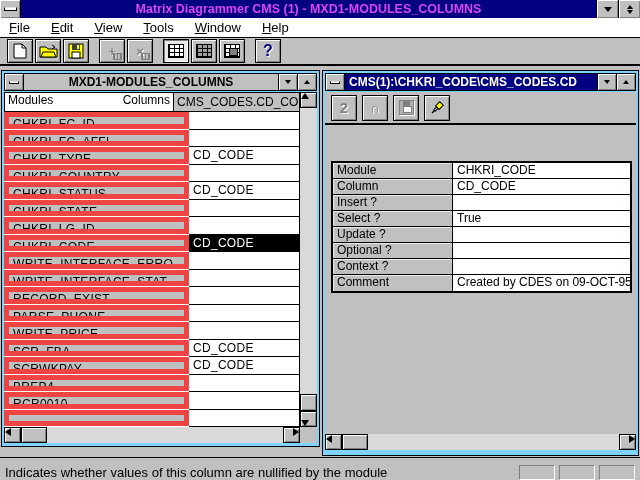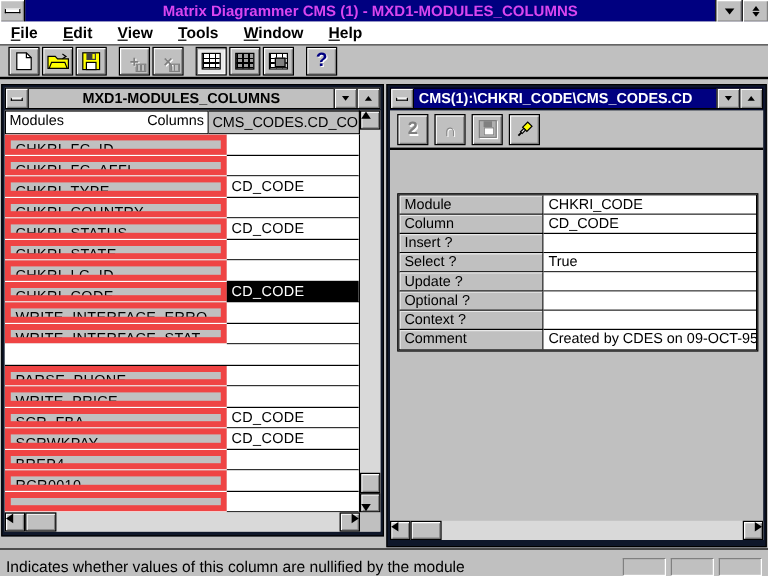--- a/index.html
+++ b/index.html
@@ -15,36 +15,36 @@
   .sysdash{width:13px;height:4px;background:#fff;border:1px solid #000;border-top-color:#dfdfdf;box-sizing:border-box;}
   .title-text{flex:1;text-align:center;color:#d946ef;font-weight:bold;font-size:12.5px;line-height:18px;white-space:nowrap;overflow:hidden;}
   .tb-btn{width:21px;background:#c0c0c0;border-left:1px solid #000;box-shadow:inset 1px 1px 0 #fff,inset -1px -1px 0 #808080;display:flex;flex-direction:column;align-items:center;justify-content:center;gap:1px;}
   .tri{width:0;height:0;border-left:4px solid transparent;border-right:4px solid transparent;}
   .tri.down{border-top:5px solid #000;}
   .tri.up{border-bottom:5px solid #000;}
   .tri.sm{border-left-width:3px;border-right-width:3px;}
   .tri.sm.down{border-top-width:4px;}
   .tri.sm.up{border-bottom-width:4px;}
   
-  .menubar{position:absolute;left:0;top:18px;width:640px;height:20px;background:#fff;border-bottom:1px solid #000;box-sizing:border-box;display:flex;align-items:center;padding-left:9px;font-size:13px;font-weight:bold;color:#000;}
+  .menubar{position:absolute;left:0;top:18px;width:640px;height:20px;background:#fff;border-bottom:1px solid #000;box-sizing:border-box;display:flex;align-items:center;padding-left:9px;font-size:13px;font-weight:normal;color:#000;}
   .menu-item{display:inline-block;margin-right:21px;cursor:default;}
   .menu-item::first-letter{text-decoration:underline;}
   
   .toolbar{position:absolute;left:0;top:38px;width:640px;height:28px;background:#c0c0c0;border-bottom:2px solid #000;box-sizing:border-box;display:flex;align-items:center;padding-left:7px;}
   .tbtn{width:26px;height:24px;background:#c0c0c0;border:1px solid #000;box-shadow:inset 1px 1px 0 #fff,inset -1px -1px 0 #808080;box-sizing:border-box;margin-right:2px;display:flex;align-items:center;justify-content:center;position:relative;}
   .tbtn.pressed{background:#e9e9e9;box-shadow:inset 1px 1px 0 #808080,inset -1px -1px 0 #fff;}
   .tgap{width:8px;}
   .glyph-gray{color:#808080;text-shadow:1px 1px 0 #fff;font-weight:bold;font-size:13px;line-height:1;}
   .glyph-help{color:#000080;font-weight:bold;font-size:16px;text-shadow:1px 1px 0 #fff;line-height:1;}
   .minigrid{position:absolute;right:2px;bottom:2px;width:9px;height:7px;border:1px solid #808080;box-sizing:border-box;background-image:repeating-linear-gradient(90deg,#808080 0 1px,transparent 1px 3px);}
   .gicon{width:16px;height:14px;border:1px solid #000;box-sizing:border-box;background-color:#fff;background-image:repeating-linear-gradient(90deg,#000 0 1px,transparent 1px 5px),repeating-linear-gradient(0deg,#000 0 1px,transparent 1px 4px);position:relative;}
   .gicon.g2{background-color:#9f9f9f;}
   .gicon.g3::after{content:"";position:absolute;right:1px;bottom:1px;width:7px;height:6px;background:#808080;border:1px solid #000;}
   
-  .cwin{position:absolute;background:#0f172a;border:1px solid #000;padding:2px;box-sizing:border-box;}
+  .cwin{position:absolute;background:#7dd3fc;border:1px solid #000;padding:2px;box-sizing:border-box;}
   .ctitle{height:18px;border:1px solid #000;box-sizing:border-box;display:flex;align-items:stretch;background:#c0c0c0;}
   .ctitle.active{background:#000080;}
   .csys{width:18px;background:#c0c0c0;border-right:1px solid #000;box-shadow:inset 1px 1px 0 #fff,inset -1px -1px 0 #808080;display:flex;align-items:center;justify-content:center;}
   .csys .sysdash{width:10px;height:3px;}
   .ctext{flex:1;text-align:center;font-weight:bold;font-size:12px;line-height:16px;color:#000;white-space:nowrap;overflow:hidden;padding:0 2px;}
   .ctitle.active .ctext{color:#fff;text-align:left;padding-left:4px;}
   .cbtn{width:18px;background:#c0c0c0;border-left:1px solid #000;box-shadow:inset 1px 1px 0 #fff,inset -1px -1px 0 #808080;display:flex;align-items:center;justify-content:center;}
   
   #matrix-win{left:1px;top:70px;width:319px;height:377px;}
   .mbody{position:relative;height:351px;margin-top:1px;background:#c0c0c0;}
@@ -224,20 +224,21 @@
       </div>
         <div class="mrow">
         <div class="mlabel">WRITE_INTERFACE_ERRO</div>
         <div class="mvalue"></div>
       </div>
         <div class="mrow">
         <div class="mlabel">WRITE_INTERFACE_STAT</div>
         <div class="mvalue"></div>
       </div>
         <div class="mrow">
+        <div class="mlabel">RECORD_EXIST</div>
         <div class="mvalue"></div>
       </div>
         <div class="mrow">
         <div class="mlabel">PARSE_PHONE</div>
         <div class="mvalue"></div>
       </div>
         <div class="mrow">
         <div class="mlabel">WRITE_PRICE</div>
         <div class="mvalue"></div>
       </div>

